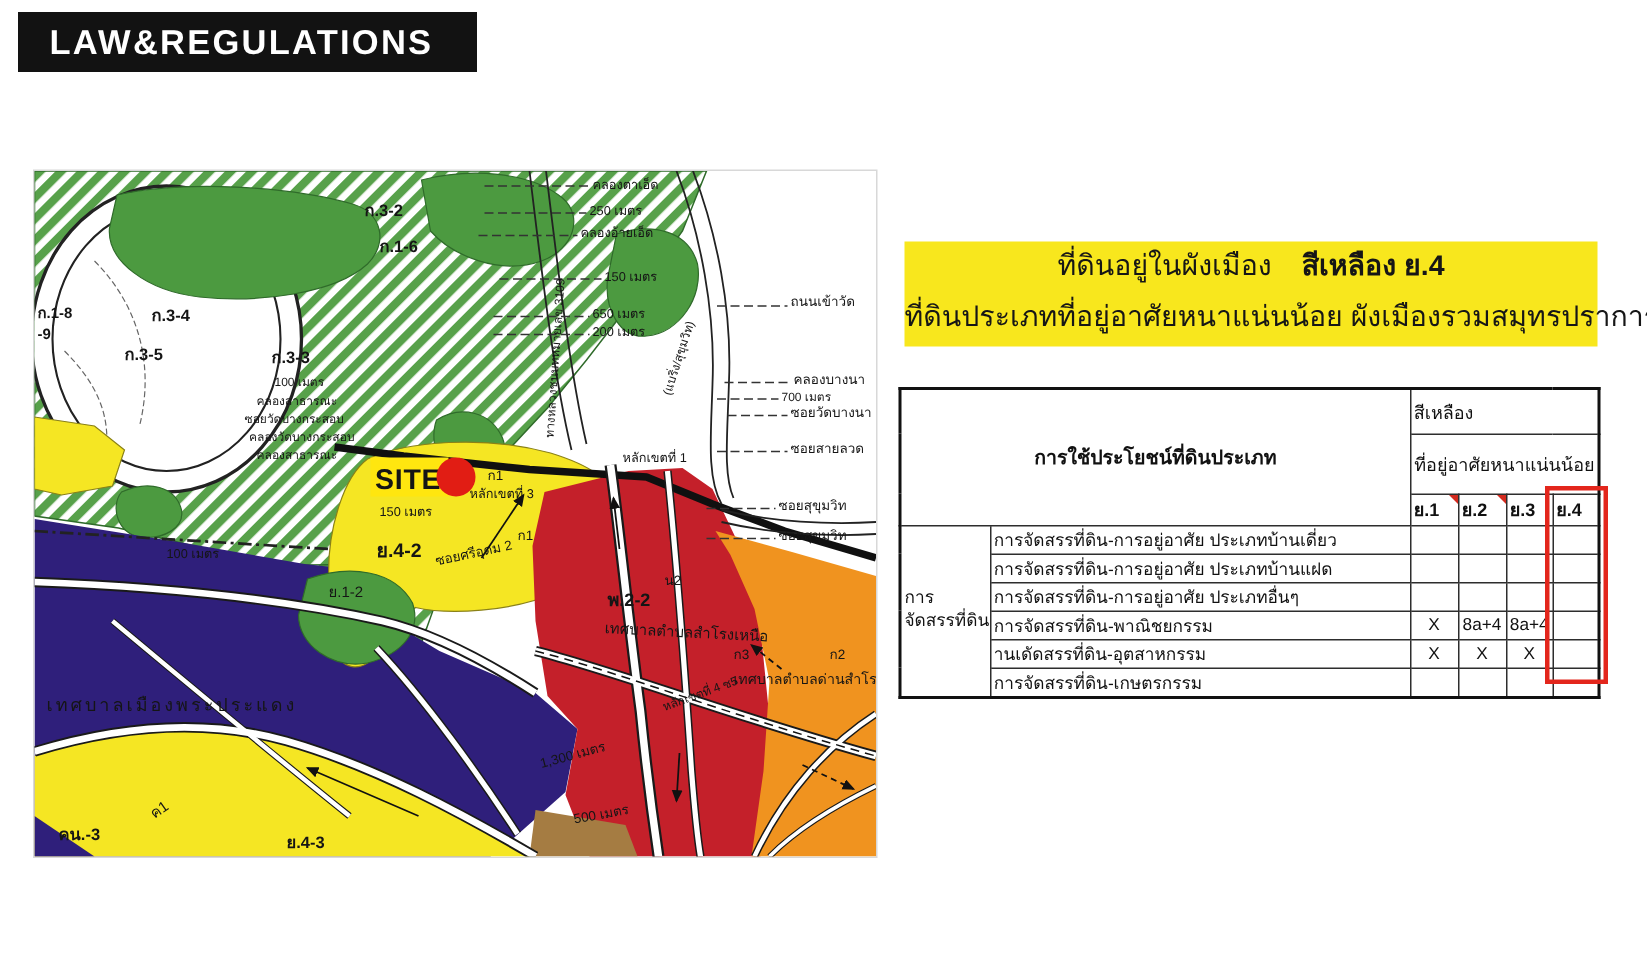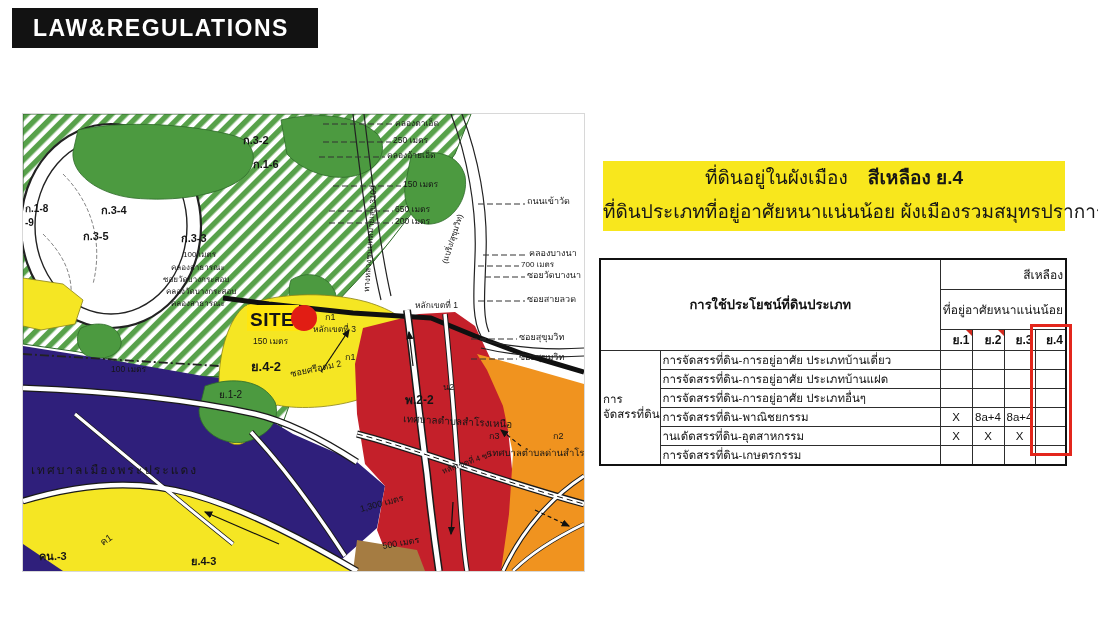--- a/index.html
+++ b/index.html
@@ -19,23 +19,23 @@
   .right-col{position:absolute;left:599px;top:0;width:470px;height:640px;}
 
   .highlight-box{position:absolute;left:4px;top:161px;width:462px;height:70px;background:#F8E71D;text-align:center;color:#161616;}
   .highlight-box .ln{display:block;font-size:19px;line-height:34px;white-space:nowrap;}
   .highlight-box .ln b{font-weight:800;margin-left:20px;}
 
   .table-wrap{position:absolute;left:0;top:258px;width:466px;}
   table.reg{border-collapse:collapse;width:466px;border:2.5px solid #111;table-layout:fixed;}
   table.reg td{border:1px solid #2d2d2d;color:#111;padding:0 2px;overflow:hidden;white-space:nowrap;}
   td.corner{font-weight:700;font-size:13px;text-align:center;font-family:Liberation Serif, serif;}
-  td.grp-hdr{font-size:12px;text-align:right;border-bottom:1px dashed #8a8a8a;}
+  td.grp-hdr{font-size:12px;text-align:left;border-bottom:1px dashed #8a8a8a;}
   td.sub-hdr{font-size:12px;text-align:right;}
-  td.col-y{font-size:12px;font-weight:700;text-align:right;position:relative;height:20px;}
+  td.col-y{font-size:12px;font-weight:700;text-align:left;position:relative;height:20px;}
   td.col-y.has-note:after{content:"";position:absolute;top:0;right:0;border-left:6px solid transparent;border-top:6px solid #d32a1e;}
   td.group-cell{font-size:11.5px;text-align:left;line-height:1.3;}
   td.label-cell{font-size:11.5px;text-align:left;padding-left:4px;}
   td.val-cell{font-size:11.5px;text-align:center;}
   .red-col-box{position:absolute;left:431px;top:66px;width:36px;height:126px;border:3.5px solid #E3261C;pointer-events:none;}
 
   .conclusion{position:absolute;left:0;top:488px;width:466px;text-align:center;}
   .conclusion .txt{display:inline-block;color:#1CA254;font-size:27px;font-weight:700;border-bottom:2.5px solid #1CA254;padding:0 4px 3px 4px;white-space:nowrap;}
 </style>
 </head>

